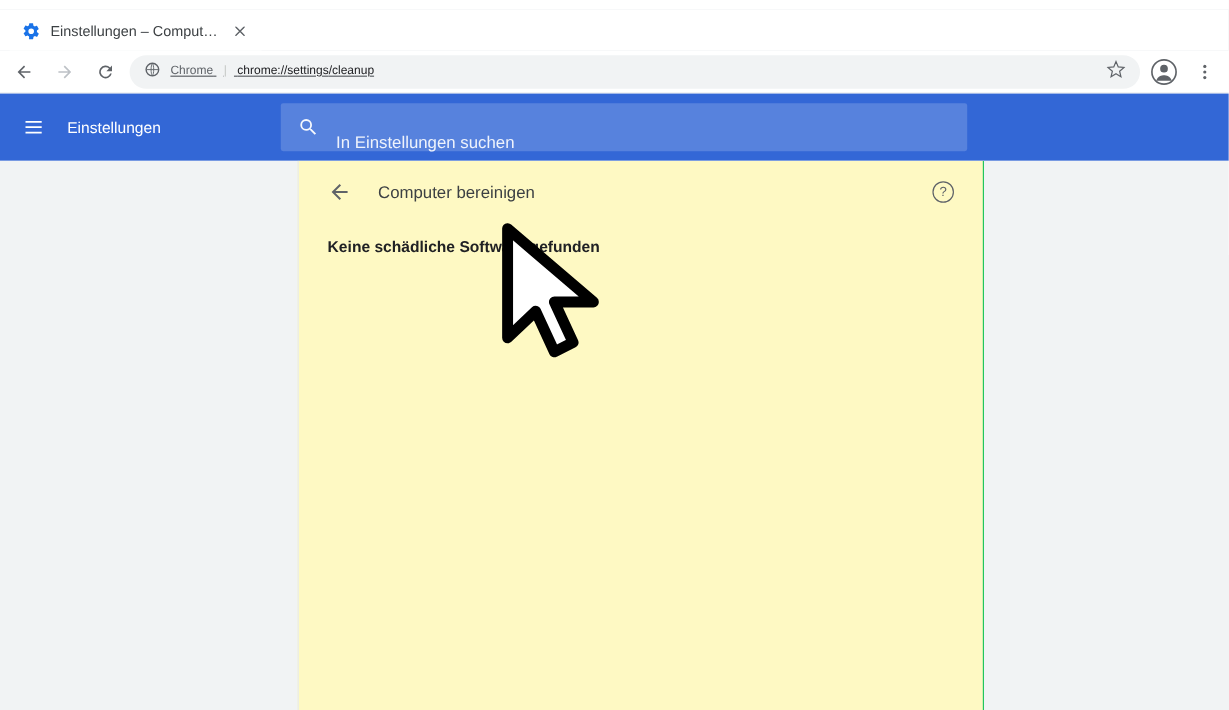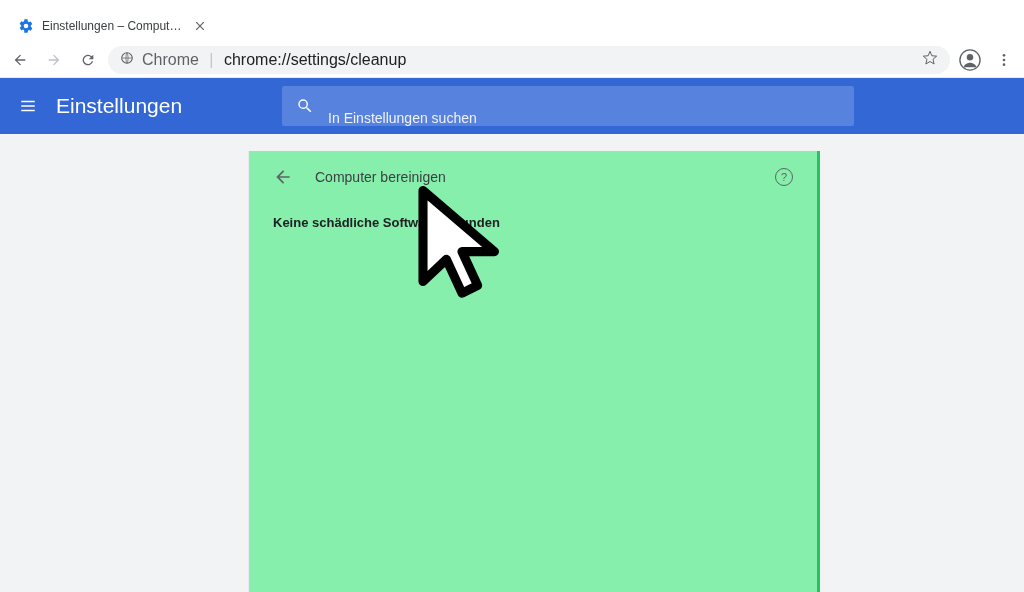--- a/index.html
+++ b/index.html
@@ -17,40 +17,40 @@
     .tab-favicon { width: 16px; height: 16px; display: flex; align-items: center; justify-content: center; }
     .tab-title { flex: 1; white-space: nowrap; overflow: hidden; text-overflow: ellipsis; }
     .tab-close { width: 16px; height: 16px; display: flex; align-items: center; justify-content: center; color: #5f6368; font-size: 13px; }
     .tab-divider { width: 1px; height: 20px; background: #c4c7c5; margin: 0 6px; align-self: center; }
     .new-tab { width: 28px; height: 28px; display: flex; align-items: center; justify-content: center; color: #5f6368; font-size: 18px; align-self: center; margin-left: 4px;}
     
     
     .toolbar { height: 36px; background: #fff; display: flex; align-items: center; padding: 0 6px; gap: 6px; border-bottom: 1px solid #e8eaed; }
     .nav-btn { width: 28px; height: 28px; display: flex; align-items: center; justify-content: center; color: #5f6368; border-radius: 50%; }
     .nav-btn.disabled { color: #bdc1c6; }
-    .omnibox { flex: 1; height: 28px; background: #f1f3f4; border-radius: 14px; display: flex; align-items: center; padding: 4px 12px; gap: 8px; font-size: 16px; color: #5f6368; }
+    .omnibox { flex: 1; height: 28px; background: #f1f3f4; border-radius: 14px; display: flex; align-items: center; padding: 4px 12px; gap: 8px; font-size: 10px; color: #5f6368; text-decoration: underline; }
     .omnibox .secure { color: #5f6368; }
     .omnibox .url-chrome { color: #5f6368; }
     .omnibox .url-sep { color: #c4c7c5; padding: 0 6px; }
     .omnibox .url-path { color: #202124; }
     .omnibox .url-bold { font-weight: 500; }
     .omnibox-star { margin-left: auto; color: #5f6368; }
     .toolbar-icon { width: 28px; height: 28px; display: flex; align-items: center; justify-content: center; color: #5f6368; }
     
     
     .settings-header { height: 56px; background: #3367d6; display: flex; align-items: center; padding: 0 16px; gap: 16px; color: #fff; }
     .hamburger { width: 24px; height: 24px; display: flex; align-items: center; justify-content: center; cursor: pointer; }
-    .settings-title { font-size: 21px; color: #fff; margin-right: 40px; }
+    .settings-title { font-size: 13px; color: #fff; margin-right: 40px; }
     .search-box { flex: 0 0 572px; height: 40px; background: rgba(255,255,255,0.18); border-radius: 2px; display: flex; align-items: center; padding: 0 14px; gap: 14px; margin-left: 44px; }
     .search-box svg { fill: #fff; opacity: 0.95; }
     .search-placeholder { color: rgba(255,255,255,0.9); font-size: 14px; margin-top: 24px; }
     
     
     .content-area { height: calc(592px - 8px - 34px - 36px - 56px); background: #f1f3f4; display: flex; justify-content: center; overflow: hidden; }
-    .content-card { width: 572px; background: #86efac; border-left: 1px solid #e8eaed; border-right: 3px solid #22c55e; padding: 0; margin-left: 44px; margin-top: 17px; }
+    .content-card { width: 572px; background: #fef9c3; border-left: 1px solid #e8eaed; border-right: 1px solid #22c55e; padding: 0; margin-left: 44px; }
     .card-header { display: flex; align-items: center; padding: 16px 24px; gap: 22px; }
     .back-arrow { width: 20px; height: 20px; display: flex; align-items: center; justify-content: center; color: #5f6368; }
     .card-title { font-size: 14px; color: #3c4043; font-weight: 500; flex: 1; }
     .help-icon { width: 18px; height: 18px; border: 1.5px solid #5f6368; border-radius: 50%; display: flex; align-items: center; justify-content: center; color: #5f6368; font-size: 11px; }
     .card-body { padding: 12px 24px; }
     .result-text { font-size: 13px; font-weight: 600; color: #202124; }
     
     
     .cursor-overlay { position: absolute; left: 410px; top: 184px; pointer-events: none; }
   </style>

